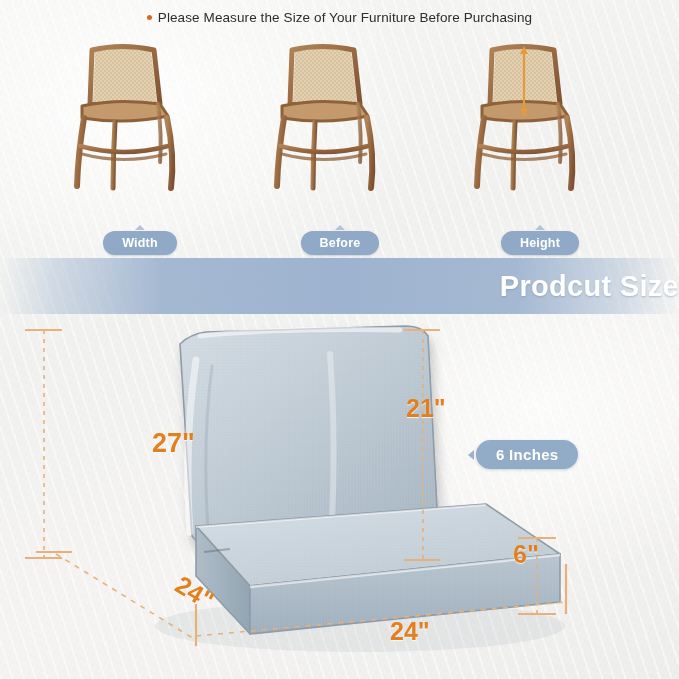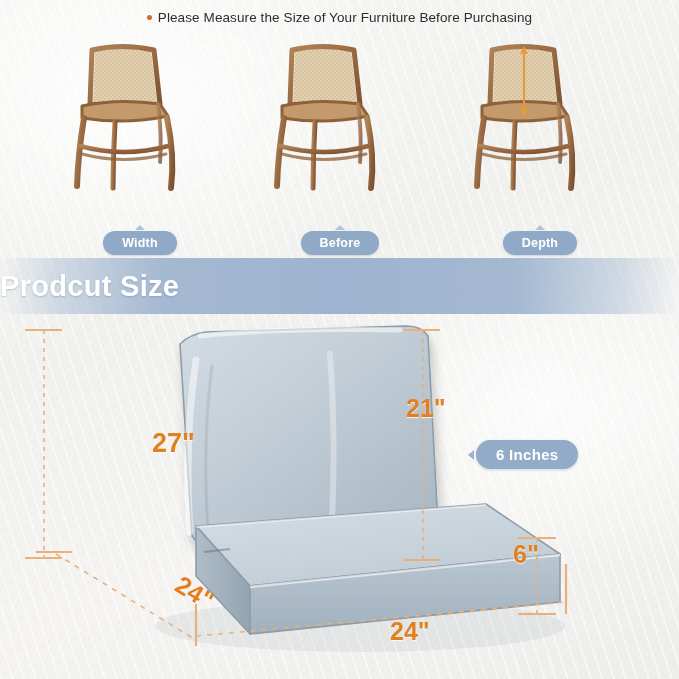--- a/index.html
+++ b/index.html
@@ -60,21 +60,21 @@
     font-size: 12.5px; font-weight: bold;
     padding: 5px 19px; border-radius: 20px;
     letter-spacing: .2px;
     box-shadow: 0 1px 2px rgba(90,110,140,.25);
     white-space: nowrap;
   }
 
   
   .banner {
     position: absolute; top: 258px; left: 0; width: 100%; height: 56px;
-    display: flex; align-items: center; justify-content: flex-start;
+    display: flex; align-items: center; justify-content: flex-end;
     background: linear-gradient(90deg,
       rgba(168,188,212,0) 0%,
       rgba(168,188,212,.45) 8%,
       rgba(160,181,208,.95) 24%,
       rgba(158,179,207,1) 50%,
       rgba(160,181,208,.95) 76%,
       rgba(168,188,212,.45) 92%,
       rgba(168,188,212,0) 100%);
     z-index: 6;
   }
@@ -230,21 +230,21 @@
 
           <g stroke="#e79a3c" fill="#e79a3c">
             <line x1="56" y1="9" x2="56" y2="70" stroke-width="2.2"></line>
             <polygon points="56,4 52,12 60,12" stroke="none"></polygon>
             <polygon points="56,75 52,67 60,67" stroke="none"></polygon>
           </g>
         </svg>
       </div>
       <div class="pill-wrap">
         <span class="pill-caret"></span>
-        <span class="pill">Depth</span>
+        <span class="pill">Height</span>
       </div>
     </div>
   </div>
 
   <div class="banner">
     <span class="banner-title">Prodcut Size</span>
   </div>
 
   <div class="stage">
     <svg class="stage-svg" viewBox="0 0 679 365" xmlns="http://www.w3.org/2000/svg">

